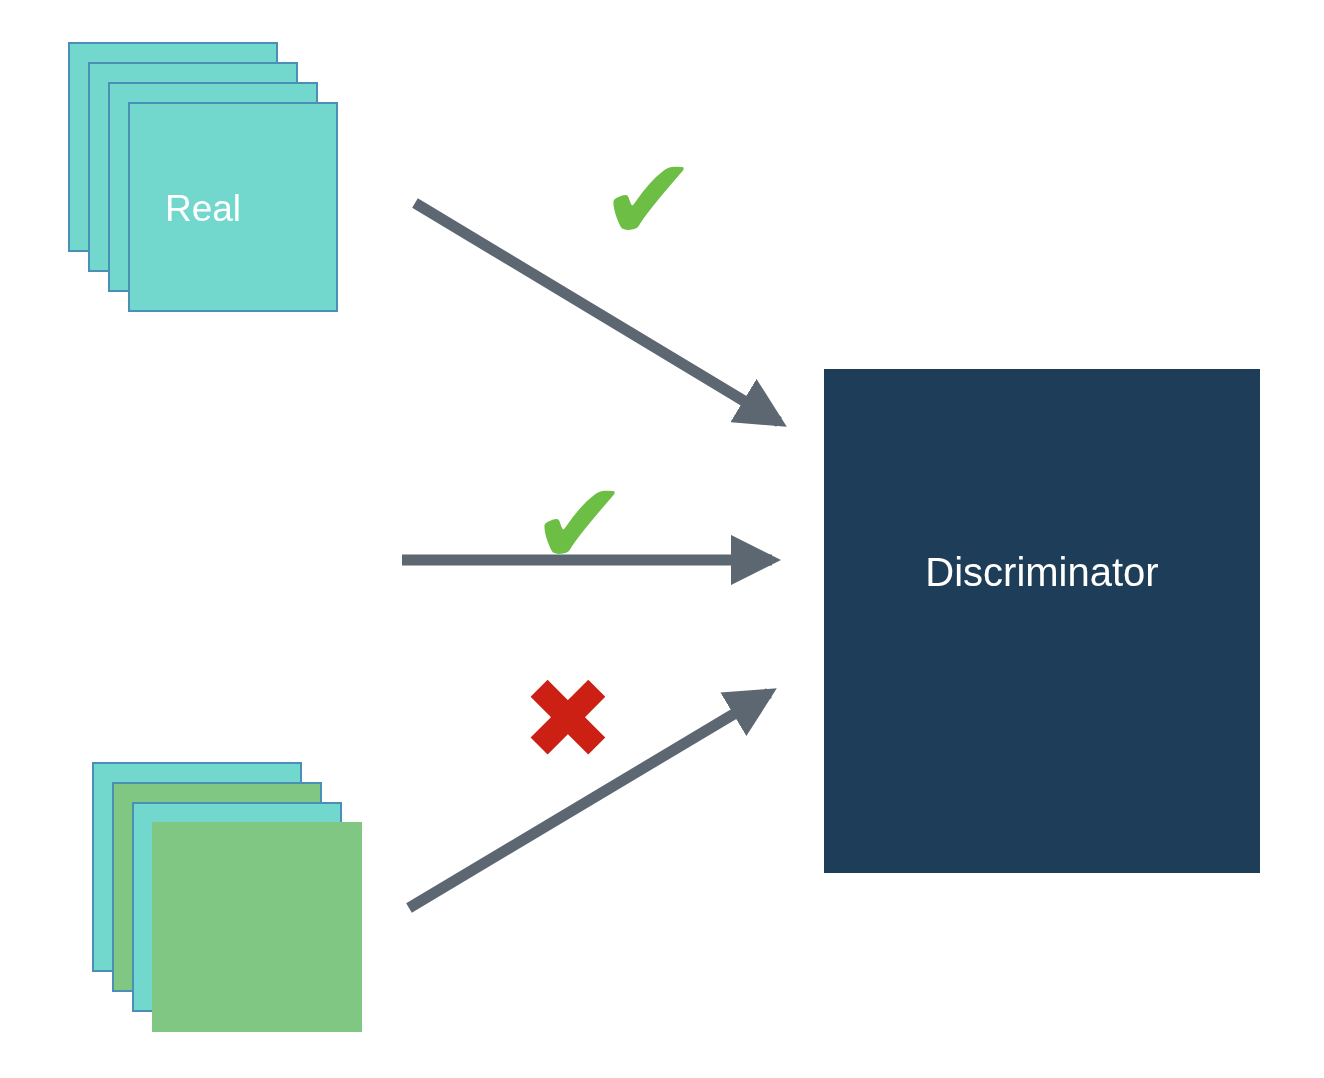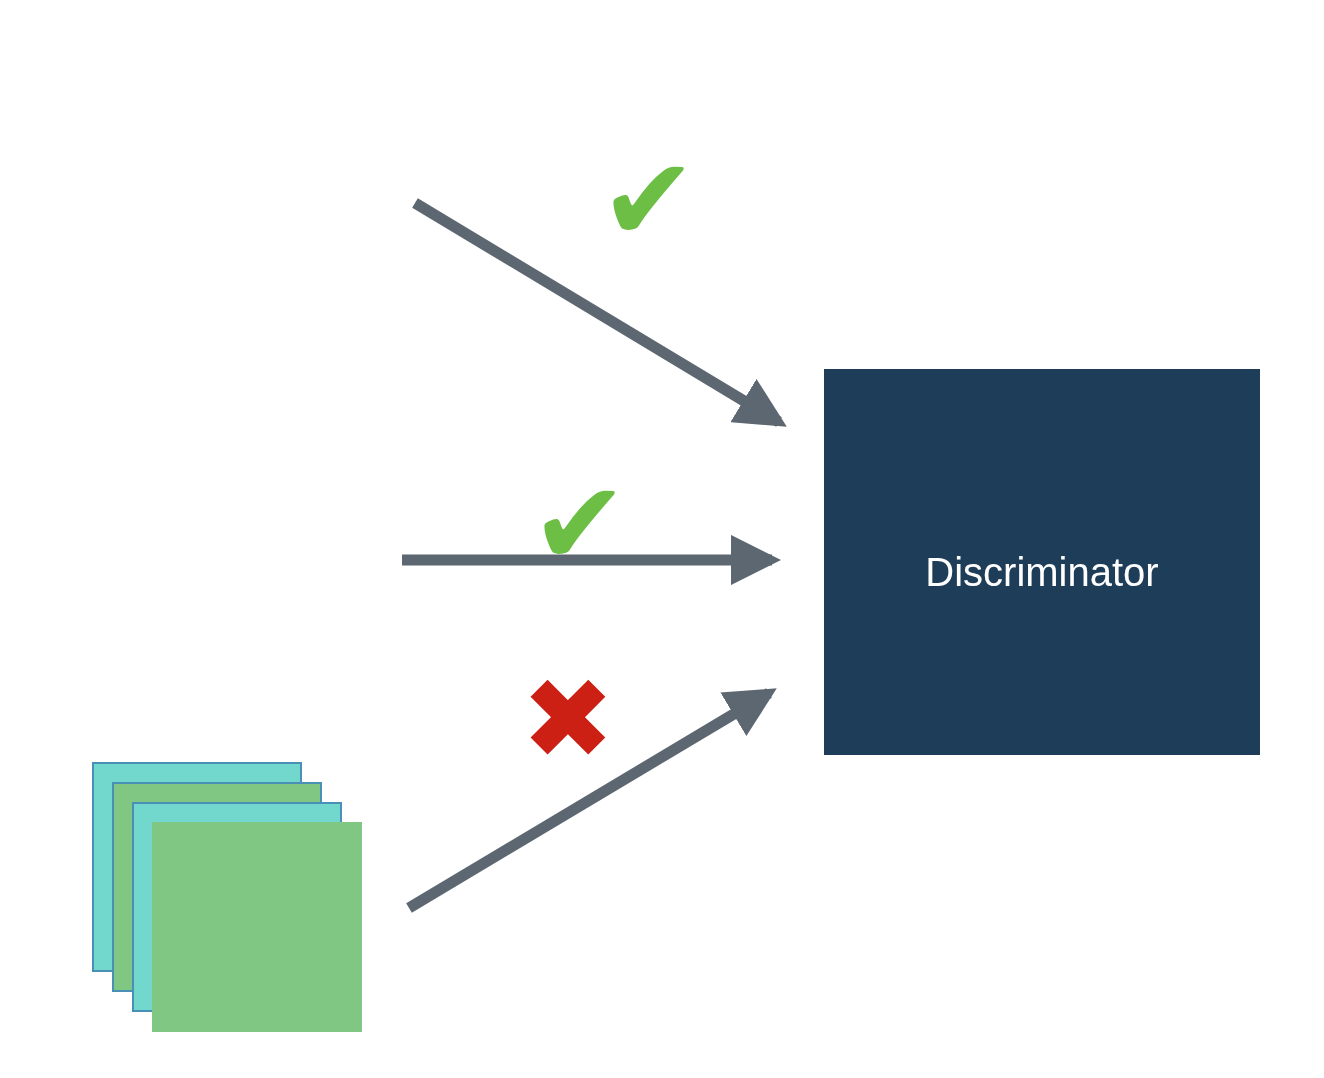--- a/index.html
+++ b/index.html
@@ -45,21 +45,21 @@
     white-space: nowrap;
     pointer-events: none;
   }
 
   
   #discriminator-box {
     position: absolute;
     left: 824px;
     top: 369px;
     width: 436px;
-    height: 386px;
+    height: 504px;
     background: #1e3d58;
   }
   #discriminator-label {
     position: absolute;
     left: 0;
     top: 183px;
     width: 100%;
     text-align: center;
     color: #ffffff;
     font-size: 40px;
@@ -92,20 +92,27 @@
     color: #cc2014;
     font-size: 112px;
     font-weight: bold;
   }
 </style>
 </head>
 <body>
 
 <div id="canvas">
 
+  <div class="stack" id="real-stack" style="left:68px; top:42px; width:270px; height:270px;">
+    <div class="card teal" style="left:0px;  top:0px;"></div>
+    <div class="card teal" style="left:20px; top:20px;"></div>
+    <div class="card teal" style="left:40px; top:40px;"></div>
+    <div class="card teal" style="left:60px; top:60px;"></div>
+    <div class="stack-label" style="top:148px;">Real</div>
+  </div>
 
 
   <div class="stack" id="mixed-stack" style="left:92px; top:762px; width:270px; height:270px;">
     <div class="card teal" style="left:0px;  top:0px;"></div>
     <div class="card green" style="left:20px; top:20px;"></div>
     <div class="card teal" style="left:40px; top:40px;"></div>
     <div class="card green noborder" style="left:60px; top:60px;"></div>
     <div class="stack-label" style="top:148px;"></div>
   </div>
 

